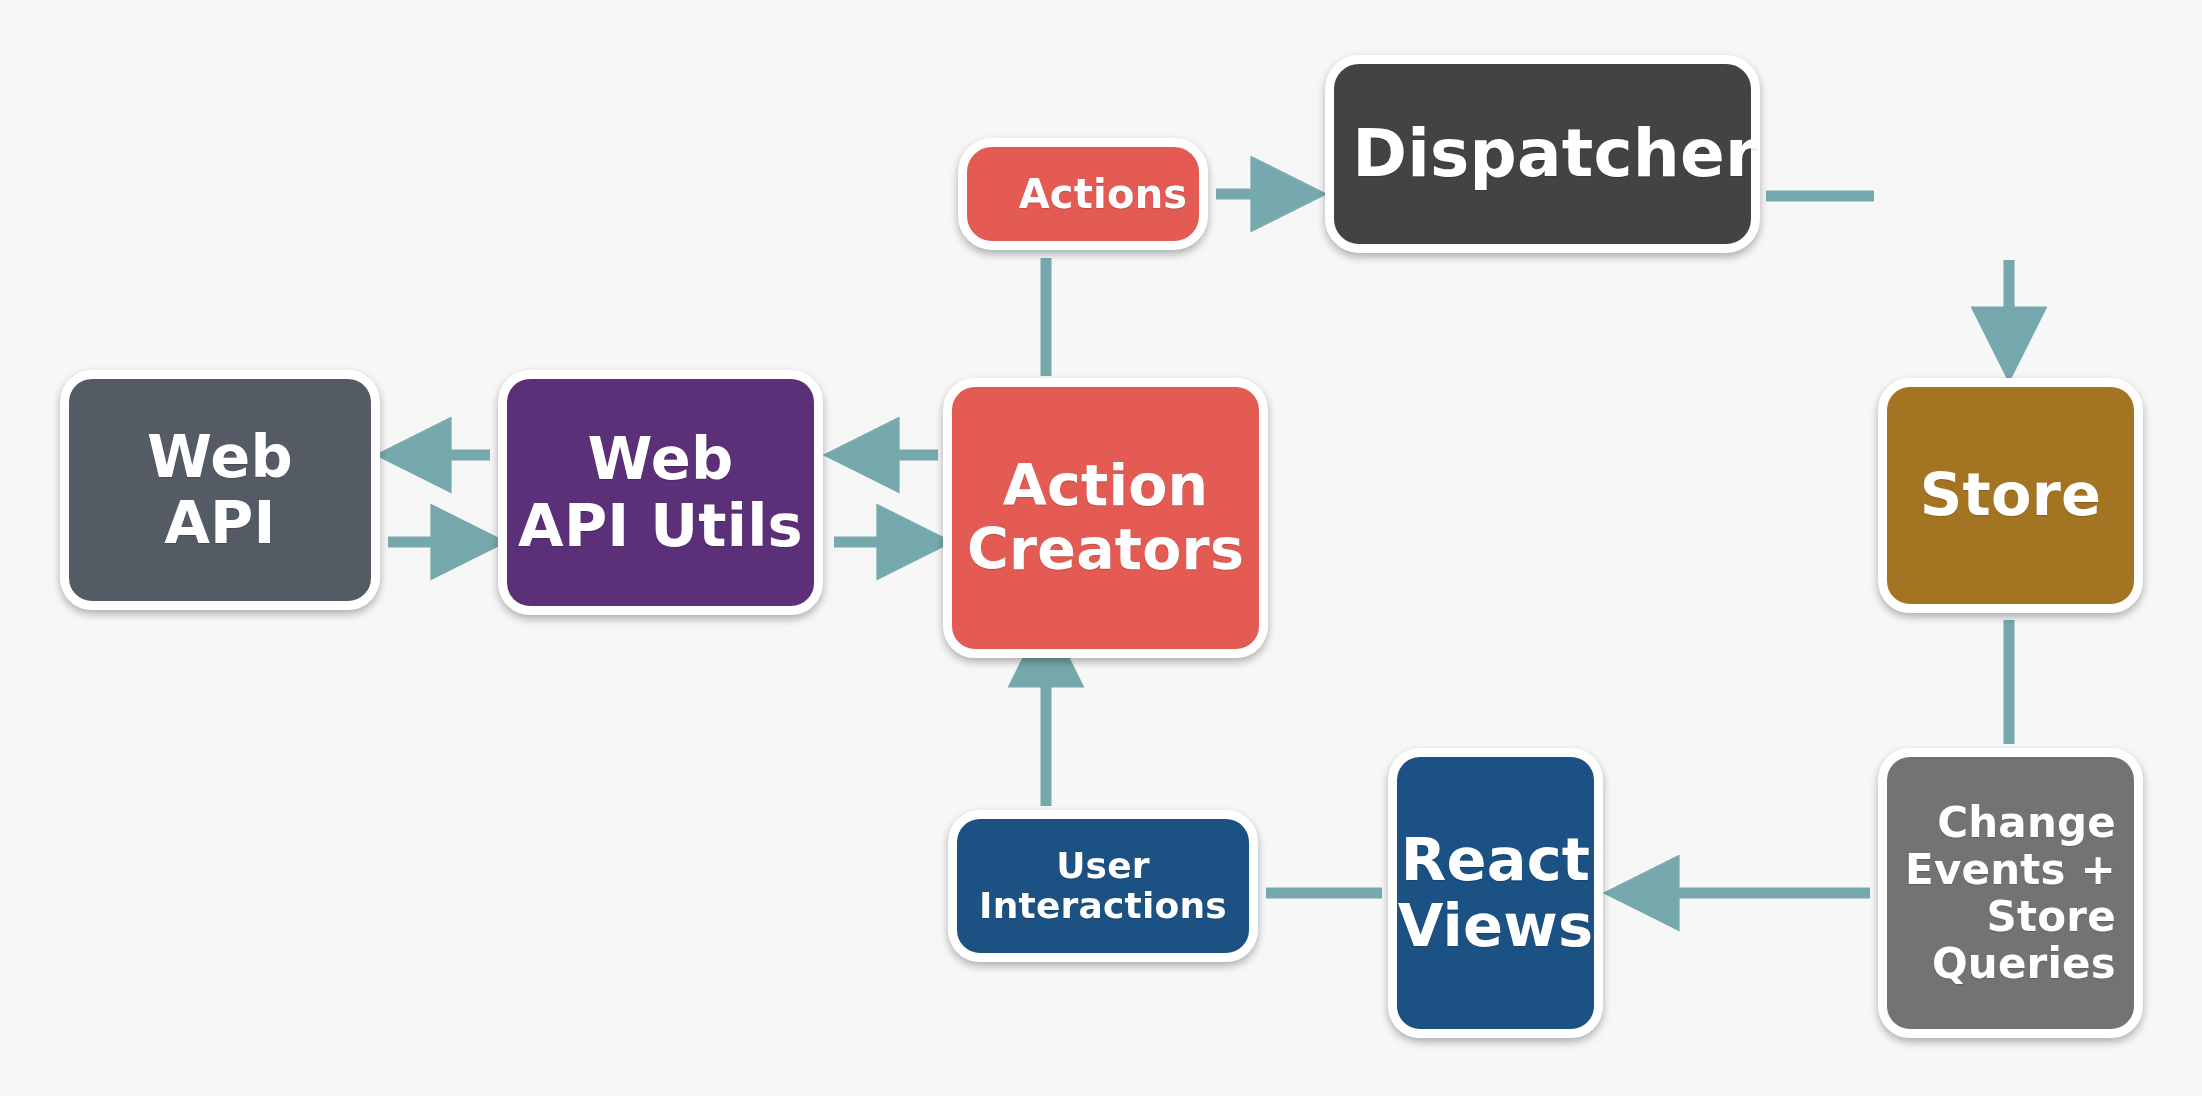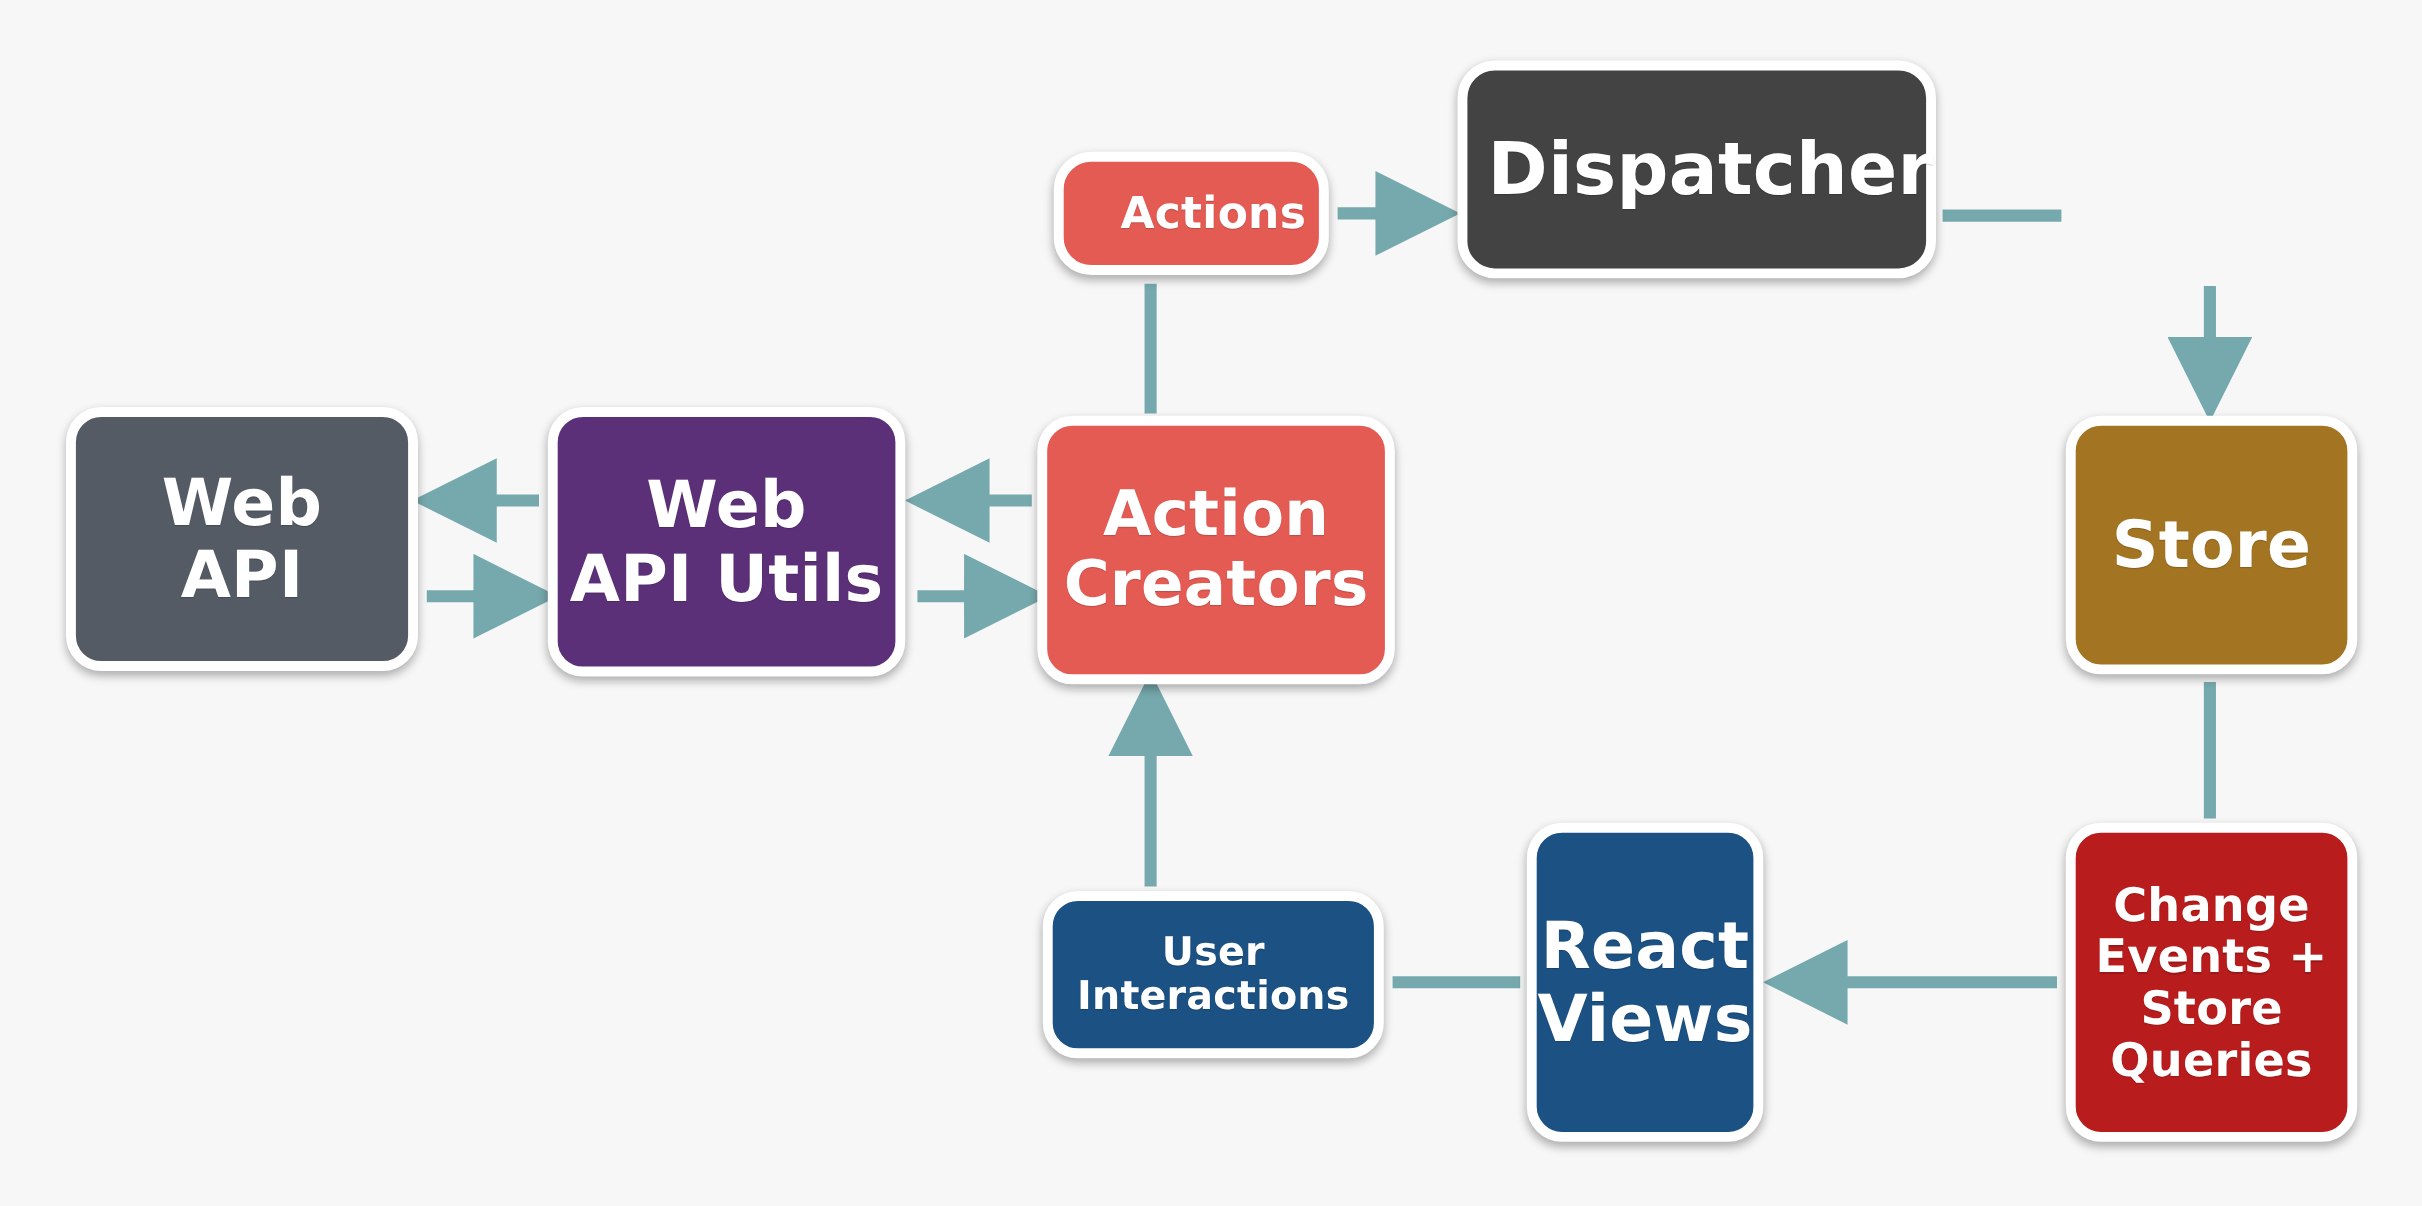--- a/index.html
+++ b/index.html
@@ -49,21 +49,21 @@
     letter-spacing: 0.2px;
     font-weight: bold;
     white-space: pre-line;
     text-shadow: 0 1px 1px rgba(0,0,0,0.18);
   }
   .node.small { border-radius: 26px; }
 
   
   #node-web-api          { left:60px;  top:370px; width:320px;  height:240px; font-size:59px; border-radius:32px; }
   #node-web-api-utils    { left:498px; top:370px; width:325px;  height:245px; font-size:59px; border-radius:32px; }
-  #node-action-creators  { left:943px; top:378px; width:325px;  height:244px; font-size:57px; border-radius:32px; }
+  #node-action-creators  { left:943px; top:378px; width:325px;  height:280px; font-size:57px; border-radius:32px; }
   #node-actions          { left:958px; top:138px; width:250px;  height:112px; font-size:40px; border-radius:34px;padding-left:40px; }
   #node-dispatcher       { left:1325px;top:55px;  width:435px;  height:198px; font-size:66px; border-radius:34px; }
   #node-callbacks        { left:1878px;top:143px; width:265px;  height:110px; font-size:40px; border-radius:34px; }
   #node-store            { left:1878px;top:378px; width:265px;  height:235px; font-size:59px; border-radius:32px; }
   #node-change-events    { left:1878px;top:748px; width:265px;  height:290px; font-size:42px; border-radius:32px; }
   #node-react-views      { left:1388px;top:748px; width:215px;  height:290px; font-size:59px; border-radius:32px; }
   #node-user-interactions{ left:948px; top:810px; width:310px;  height:152px; font-size:36px; border-radius:32px; }
 </style>
 </head>
 <body style="background: rgb(247, 247, 247);">
@@ -111,21 +111,21 @@
   <div class="node" id="node-action-creators" style="background: rgb(228, 91, 84); border-color: rgb(255, 255, 255);">Action
 Creators</div>
 
   <div class="node small" id="node-actions" style="background: rgb(228, 91, 84); border-color: rgb(255, 255, 255);">Actions</div>
 
   <div class="node" id="node-dispatcher" style="background: rgb(67, 67, 67); border-color: rgb(255, 255, 255); padding-left: 25px;">Dispatcher</div>
 
 
   <div class="node" id="node-store" style="background: rgb(163, 116, 33); border-color: rgb(255, 255, 255);">Store</div>
 
-  <div class="node" id="node-change-events" style="background: #b91c1c; border-color: rgb(255, 255, 255);">Change
+  <div class="node" id="node-change-events" style="background: #737373; border-color: rgb(255, 255, 255); text-align: right;">Change
 Events +
 Store
 Queries</div>
 
   <div class="node" id="node-react-views" style="background: rgb(28, 81, 132); border-color: rgb(255, 255, 255);">React
 Views</div>
 
   <div class="node" id="node-user-interactions" style="background: rgb(28, 81, 132); border-color: rgb(255, 255, 255);">User
 Interactions</div>
 

